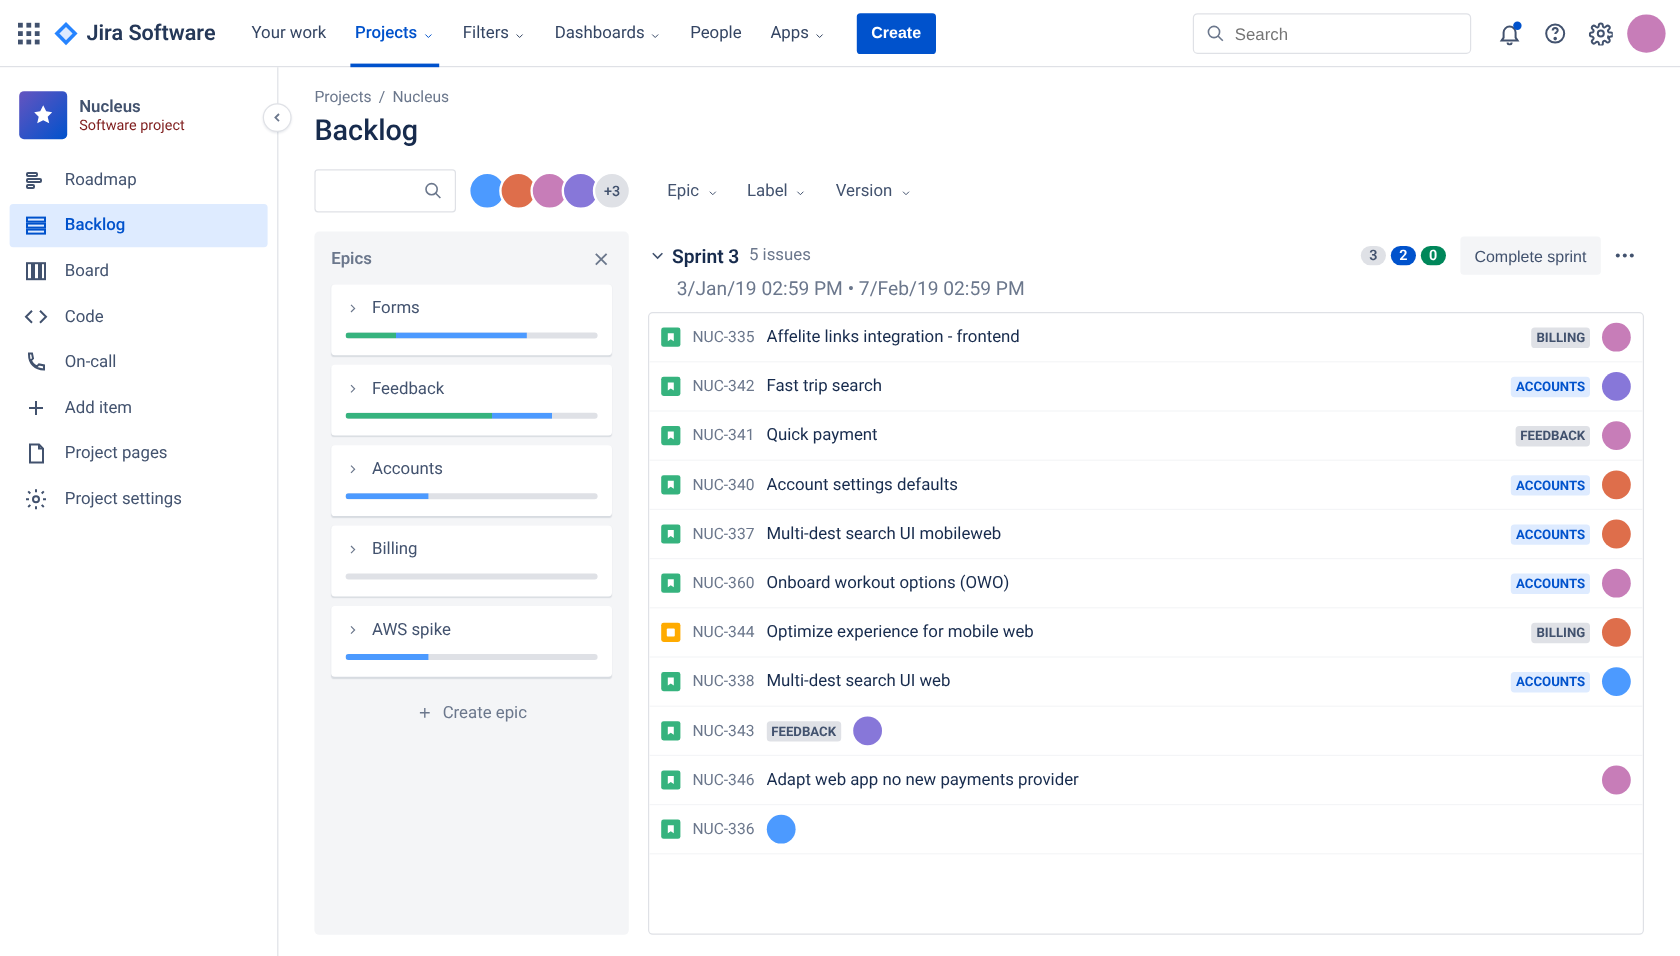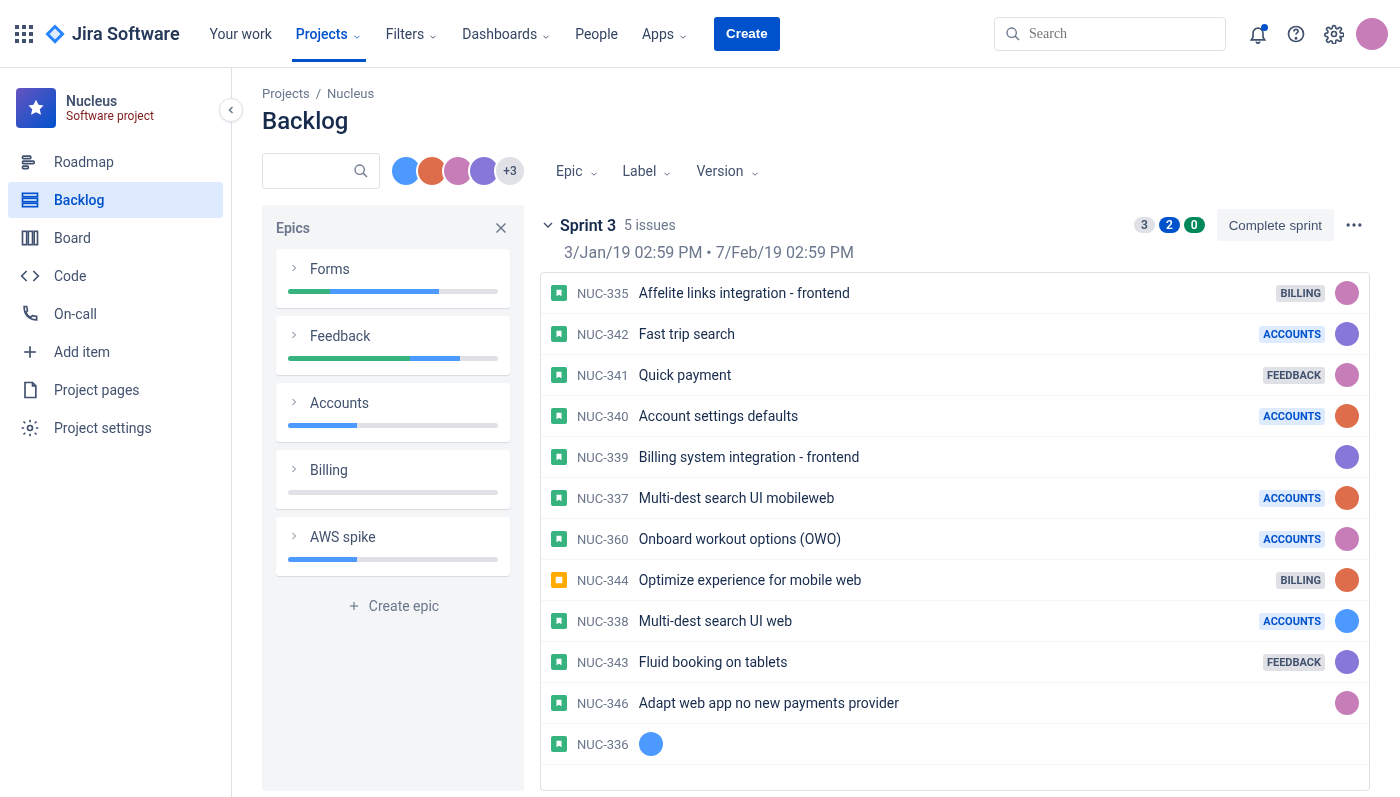--- a/index.html
+++ b/index.html
@@ -1,32 +1,32 @@
 <!DOCTYPE html>
 <html><head>
 <meta charset="utf-8">
 <style>
 * { box-sizing: border-box; margin: 0; padding: 0; }
 body { font-family: -apple-system, BlinkMacSystemFont, "Segoe UI", Roboto, Helvetica, Arial, sans-serif; background: #fff; color: #172b4d; font-size: 14px; overflow: hidden; }
 
 
-.topnav { height: 68px; display: flex; align-items: center; padding: 0 12px; border-bottom: 1px solid #dfe1e6; gap: 8px; justify-content: center; }
+.topnav { height: 56px; display: flex; align-items: center; padding: 0 12px; border-bottom: 1px solid #dfe1e6; gap: 8px; justify-content: center; }
 .topnav .apps-icon { width: 24px; height: 24px; color: #42526e; cursor: pointer; }
 .topnav .logo { display: flex; align-items: center; gap: 6px; margin-right: 12px; }
 .topnav .logo svg { color: #2684ff; }
 .topnav .logo-text { font-size: 18px; font-weight: 600; color: #253858; }
 .topnav .nav-items { display: flex; align-items: center; gap: 4px; height: 100%; }
 .topnav .nav-item { display: flex; align-items: center; gap: 4px; padding: 0 10px; height: 36px; border-radius: 3px; cursor: pointer; color: #344563; }
 .topnav .nav-item.active { position: relative; color: #0052cc; font-weight: 500; }
 .topnav .nav-item.active::after { content: ""; position: absolute; left: 6px; right: 6px; bottom: -10px; height: 3px; background: #0052cc; }
 .topnav .nav-item .chev { width: 10px; height: 10px; }
 .topnav .create-btn { background: #0052cc; color: #fff; border: none; padding: 0 12px; height: 34px; border-radius: 3px; font-weight: 700; cursor: pointer; margin-left: 8px; }
 .topnav .spacer { flex: 1; }
 .topnav .search { display: flex; align-items: center; gap: 8px; border: 1px solid #dfe1e6; border-radius: 4px; height: 34px; width: 232px; padding: 0 10px; color: #6b778c; }
-.topnav .search input { border: none; outline: none; flex: 1; font-size: 14px; background: transparent; font-family: Liberation Serif, serif; }
+.topnav .search input { border: none; outline: none; flex: 1; font-size: 14px; background: transparent; }
 .topnav .right-icons { display: flex; align-items: center; gap: 6px; margin-left: 8px; }
 .topnav .right-icons .ticon { width: 32px; height: 32px; display: flex; align-items: center; justify-content: center; border-radius: 50%; cursor: pointer; color: #42526e; }
 .topnav .right-icons .notif { position: relative; }
 .topnav .right-icons .notif .dot { position: absolute; top: 6px; right: 6px; width: 7px; height: 7px; background: #0052cc; border-radius: 50%; }
 .topnav .avatar-img { width: 32px; height: 32px; border-radius: 50%; background: #c77db8; display: flex; align-items: center; justify-content: center; color: #fff; font-size: 12px; cursor: pointer; }
 
 
 .body { display: flex; height: calc(797px - 56px); }
 .sidebar { width: 232px; border-right: 1px solid #dfe1e6; padding: 20px 8px; position: relative; }
 .sidebar .project-head { display: flex; align-items: center; gap: 10px; padding: 0 8px 16px 8px; }
@@ -52,21 +52,21 @@
 .toolbar .avatar-stack .more { background: #dfe1e6; color: #42526e; font-size: 12px; font-weight: 500; }
 .toolbar .filter-btn { display: flex; align-items: center; gap: 6px; padding: 0 10px; height: 36px; border-radius: 3px; cursor: pointer; color: #42526e; }
 .toolbar .filter-btn .chev { width: 10px; height: 10px; }
 
 .content { display: flex; gap: 16px; flex: 1; min-height: 0; }
 .epics-panel { width: 262px; background: #f4f5f7; border-radius: 4px; padding: 14px; display: flex; flex-direction: column; }
 .epics-panel .ep-head { display: flex; align-items: center; justify-content: space-between; margin-bottom: 12px; }
 .epics-panel .ep-head h3 { font-size: 14px; color: #6b778c; font-weight: 600; text-transform: none; }
 .epics-panel .ep-close { color: #6b778c; cursor: pointer; width: 18px; height: 18px; }
 .epic-card { background: #fff; border-radius: 3px; padding: 12px 12px 14px 12px; margin-bottom: 8px; box-shadow: 0 1px 1px rgba(9,30,66,.12); cursor: pointer; }
-.epic-card .ec-row { display: flex; align-items: flex-start; gap: 10px; color: #42526e; font-size: 14px; }
+.epic-card .ec-row { display: flex; align-items: center; gap: 10px; color: #42526e; font-size: 14px; }
 .epic-card .ec-chev { width: 12px; height: 12px; color: #6b778c; }
 .epic-card .ec-bar { display: flex; height: 5px; border-radius: 3px; overflow: hidden; margin-top: 12px; background: #dfe1e6; }
 .epic-card .ec-bar .seg-g { background: #36b37e; }
 .epic-card .ec-bar .seg-b { background: #4c9aff; }
 .create-epic { display: flex; align-items: center; justify-content: center; gap: 8px; padding: 10px; color: #6b778c; cursor: pointer; margin-top: 4px; border-radius: 3px; }
 
 .backlog-panel { flex: 1; display: flex; flex-direction: column; min-width: 0; }
 .sprint-head { display: flex; align-items: center; gap: 4px; padding: 4px 0 2px 0; }
 .sprint-head .sh-chev { width: 16px; height: 16px; color: #42526e; cursor: pointer; }
 .sprint-head .sh-title { font-weight: 600; font-size: 16px; color: #172b4d; }
@@ -469,31 +469,20 @@
     <span class="ititle">Account settings defaults</span>
     <span class="itag itag-accounts">ACCOUNTS</span>
     <span class="iassn" style="background:#de6e4b"></span>
             </div>
             <div class="issue-row">
     <span class="itype story">
                 <svg viewBox="0 0 24 24" fill="currentColor">
                   <path d="M6 4h12v16l-6-4-6 4z"></path>
                 </svg>
               </span>
-    <span class="ikey">NUC-339</span>
-    <span class="ititle">Billing system integration - frontend</span>
-
-    <span class="iassn" style="background:#8777d9"></span>
-            </div>
-            <div class="issue-row">
-    <span class="itype story">
-                <svg viewBox="0 0 24 24" fill="currentColor">
-                  <path d="M6 4h12v16l-6-4-6 4z"></path>
-                </svg>
-              </span>
     <span class="ikey">NUC-337</span>
     <span class="ititle">Multi-dest search UI mobileweb</span>
     <span class="itag itag-accounts">ACCOUNTS</span>
     <span class="iassn" style="background:#de6e4b"></span>
             </div>
             <div class="issue-row">
     <span class="itype story">
                 <svg viewBox="0 0 24 24" fill="currentColor">
                   <path d="M6 4h12v16l-6-4-6 4z"></path>
                 </svg>
@@ -525,21 +514,20 @@
     <span class="itag itag-accounts">ACCOUNTS</span>
     <span class="iassn" style="background:#4c9aff"></span>
             </div>
             <div class="issue-row">
     <span class="itype story">
                 <svg viewBox="0 0 24 24" fill="currentColor">
                   <path d="M6 4h12v16l-6-4-6 4z"></path>
                 </svg>
               </span>
     <span class="ikey">NUC-343</span>
-    <span class="ititle">Fluid booking on tablets</span>
     <span class="itag itag-feedback">FEEDBACK</span>
     <span class="iassn" style="background:#8777d9"></span>
             </div>
             <div class="issue-row">
     <span class="itype story">
                 <svg viewBox="0 0 24 24" fill="currentColor">
                   <path d="M6 4h12v16l-6-4-6 4z"></path>
                 </svg>
               </span>
     <span class="ikey">NUC-346</span>

